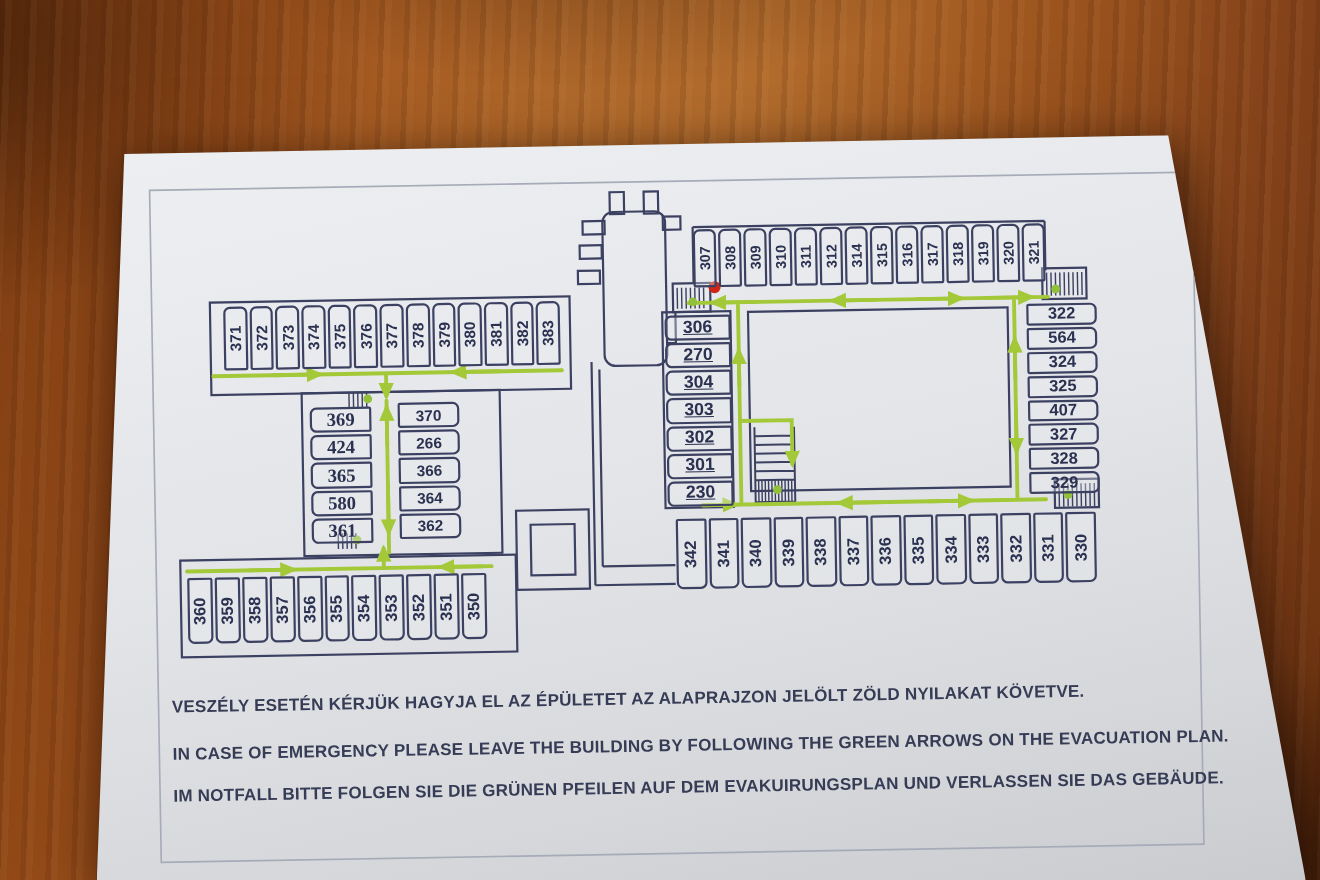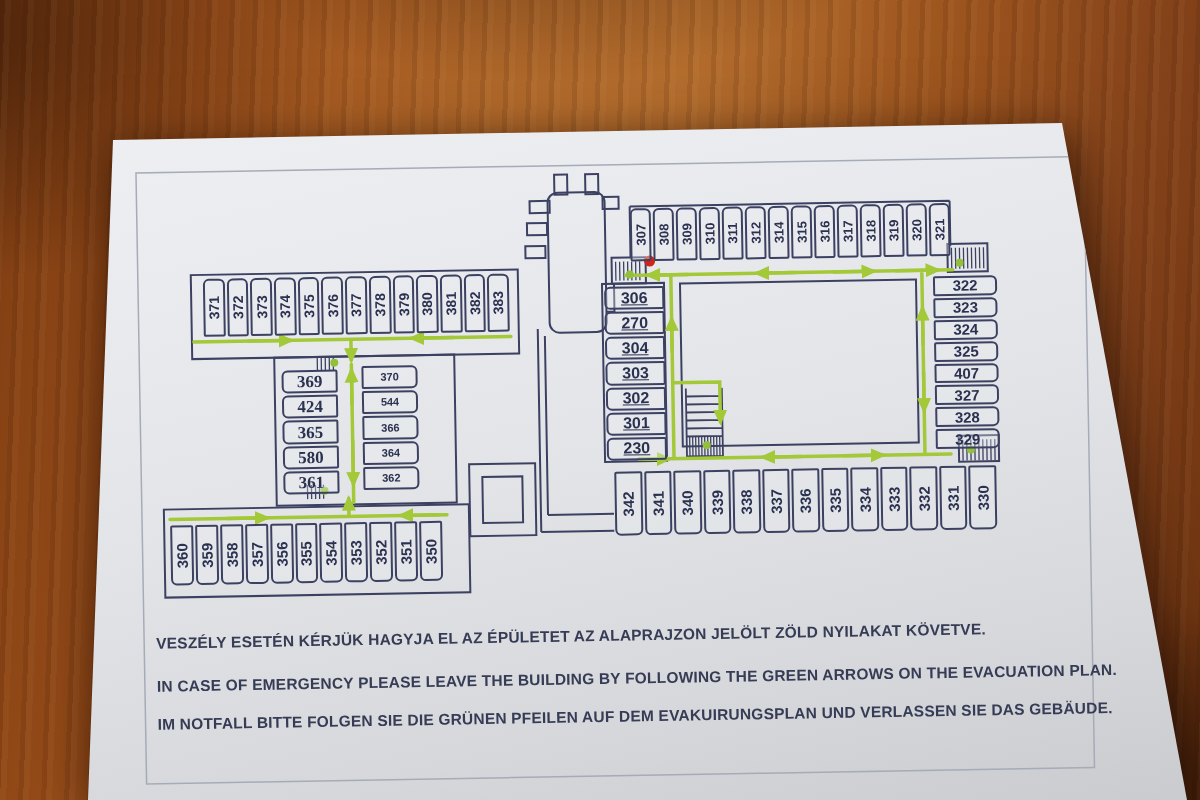--- a/index.html
+++ b/index.html
@@ -28,21 +28,21 @@
   .cell{flex:1 1 0;border:2px solid #3c4162;display:flex;align-items:center;justify-content:center;
     background:rgba(236,238,241,.35);min-width:0;min-height:0;}
   .num{color:#2b3150;font-weight:700;line-height:1;white-space:nowrap;}
   .vert .num{transform:rotate(-90deg);}
   .rt .cell{border-radius:6px 6px 2px 2px;}
   .rb .cell{border-radius:2px 2px 6px 6px;}
   .rl .cell{border-radius:6px 2px 2px 6px;}
   .rr .cell{border-radius:2px 6px 6px 2px;}
   #row-tl{left:205px;top:272px;width:306px;height:58px;}   #row-tl .num{font-size:14px;}
   #col-mla{left:282px;top:365px;width:56px;height:124px;}  #col-mla .num{font-size:17px;font-family:Liberation Serif, serif;}
-  #col-mlb{left:362px;top:362px;width:56px;height:124px;}  #col-mlb .num{font-size:11px;}
+  #col-mlb{left:362px;top:362px;width:56px;height:124px;}  #col-mlb .num{font-size:14px;}
   #row-bl{left:168px;top:518px;width:272px;height:60px;}   #row-bl .num{font-size:15px;}
   #col-c{left:606px;top:287px;width:60px;height:174px;}    #col-c .num{font-size:16px;text-decoration:underline;}
   #row-tr{left:633px;top:209px;width:320px;height:53px;}   #row-tr .num{font-size:13px;}
   #col-r{left:935px;top:282px;width:64px;height:173px;}    #col-r .num{font-size:15px;}
   #row-br{left:613px;top:472px;width:382px;height:64px;}   #row-br .num{font-size:15px;}
   
   .notice{position:absolute;left:152px;color:#363c55;font-weight:700;font-size:15.5px;
     letter-spacing:.2px;white-space:nowrap;}
   #notice-hu{top:627px;} #notice-en{top:670px;} #notice-de{top:708px;}
 </style>
@@ -192,21 +192,21 @@
           <div class="cell">
               <span class="num">361</span>
             </div>
         </div>
 
         <div class="rooms rcol rr" id="col-mlb">
           <div class="cell">
               <span class="num">370</span>
             </div>
           <div class="cell">
-              <span class="num">544</span>
+              <span class="num">266</span>
             </div>
           <div class="cell">
               <span class="num">366</span>
             </div>
           <div class="cell">
               <span class="num">364</span>
             </div>
           <div class="cell">
               <span class="num">362</span>
             </div>
@@ -315,21 +315,21 @@
           <div class="cell">
               <span class="num">321</span>
             </div>
         </div>
 
         <div class="rooms rcol rr" id="col-r">
           <div class="cell">
               <span class="num">322</span>
             </div>
           <div class="cell">
-              <span class="num">323</span>
+              <span class="num">564</span>
             </div>
           <div class="cell">
               <span class="num">324</span>
             </div>
           <div class="cell">
               <span class="num">325</span>
             </div>
           <div class="cell">
               <span class="num">407</span>
             </div>

